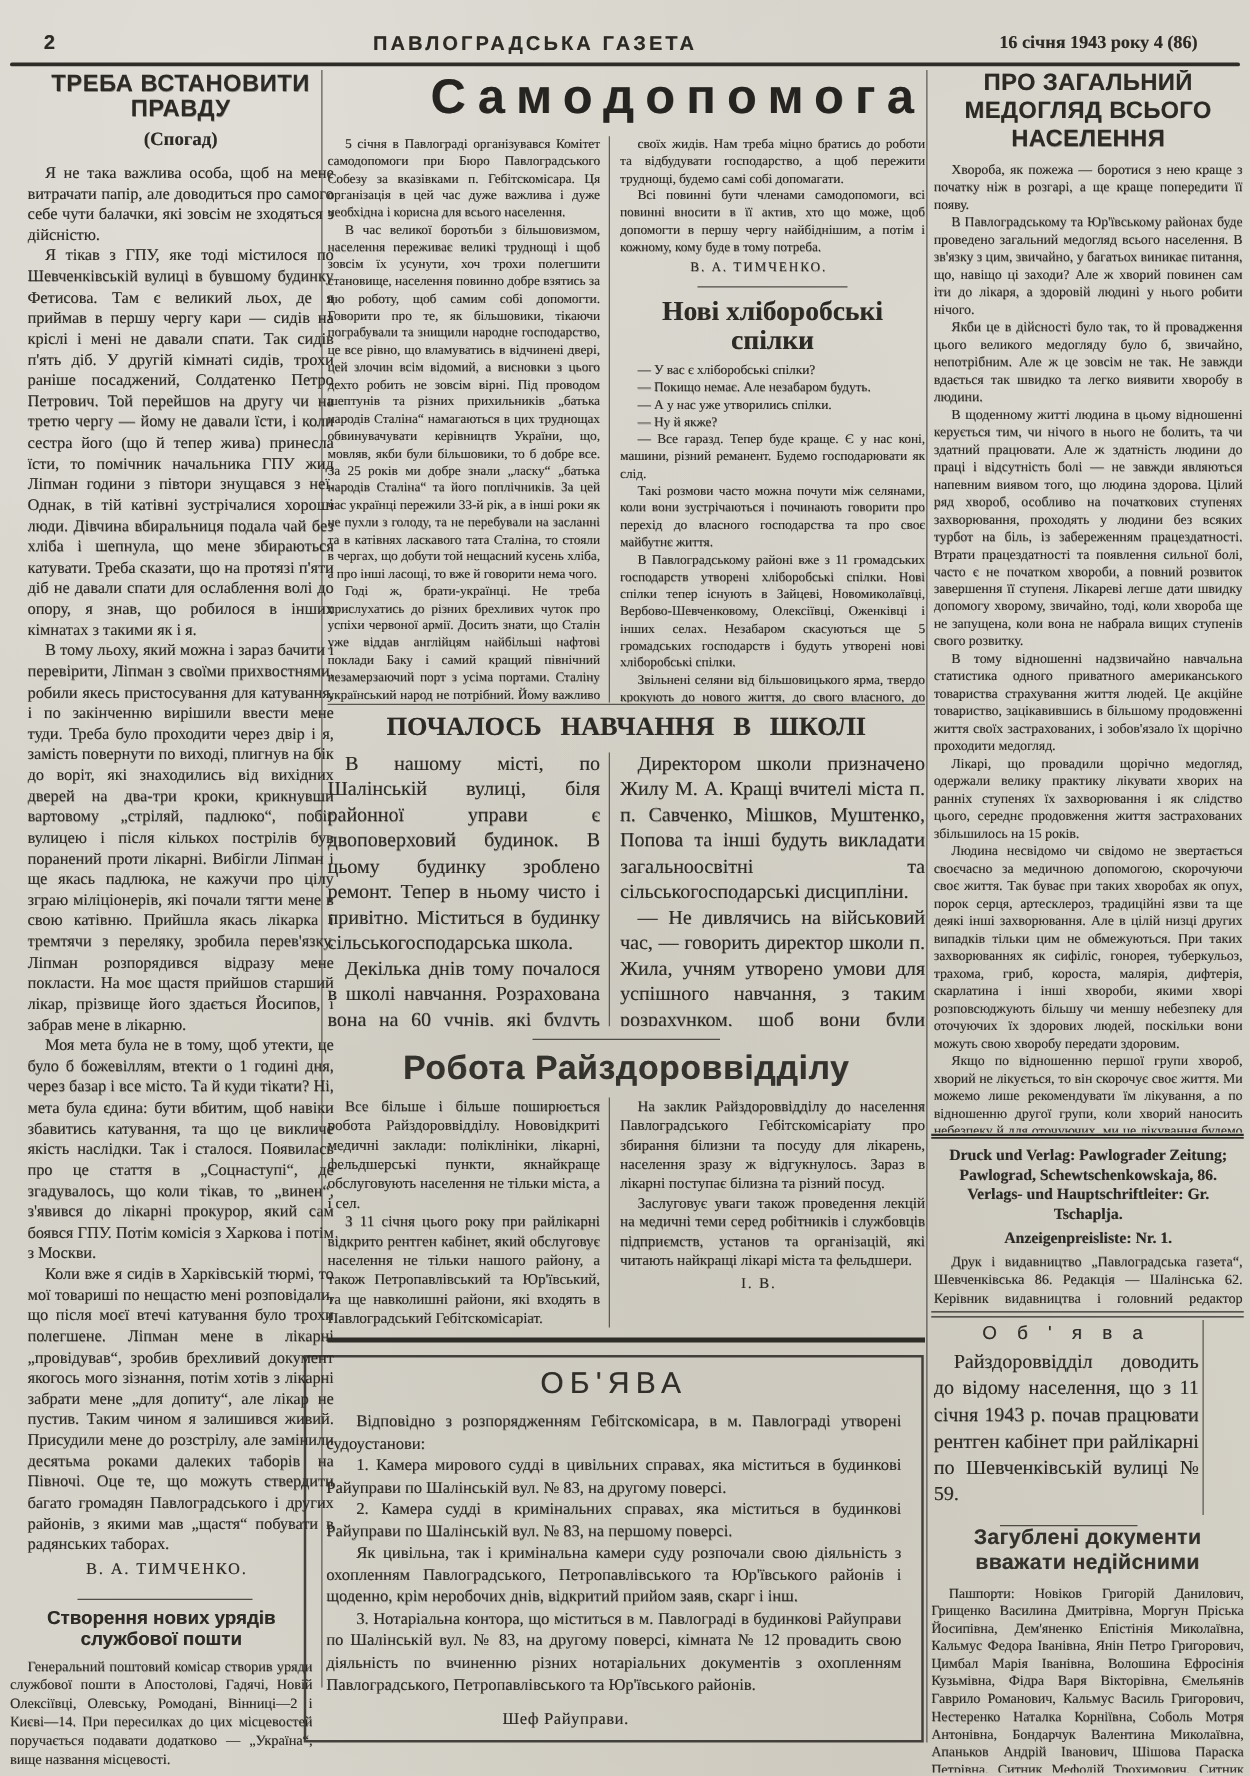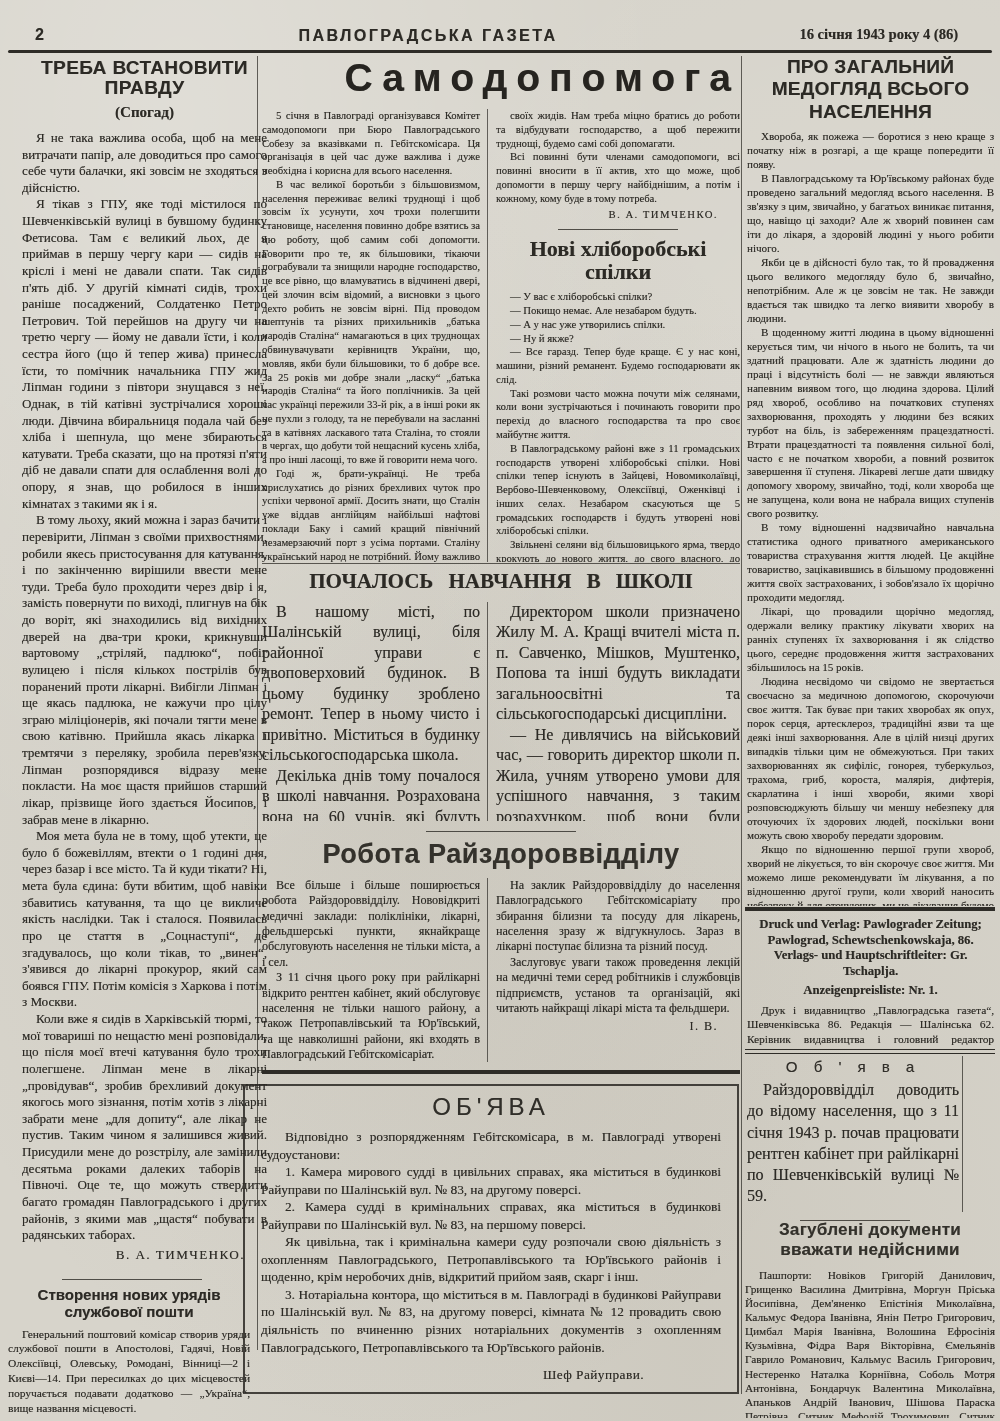--- a/index.html
+++ b/index.html
@@ -23,21 +23,21 @@
   #hdr .pgnum{ position:absolute; left:35px; top:4px; font:bold 16px "Liberation Sans",sans-serif; }
   #hdr .mast{ position:absolute; left:0; width:856px; text-align:center; top:5px;
     font:bold 16px "Liberation Sans",sans-serif; letter-spacing:2.5px; }
   #hdr .date{ position:absolute; right:42px; top:4px; font:bold 14.5px "Liberation Serif",serif; }
   #hdr-rule{ position:absolute; left:8px; top:50px; width:984px; height:3px; background:#2e2c27; border-radius:2px; }
   
   .vrule{ position:absolute; width:1px; background:rgba(45,43,38,0.72); }
   .divider{ height:1px; background:rgba(45,43,38,0.8); margin:7px auto; }
   
   p{ text-indent:14px; text-align:justify; }
-  .sig{ text-align:right; letter-spacing:1.5px; padding-right:22px; margin-top:3px; }
+  .sig{ text-align:center; letter-spacing:1.5px; padding-right:22px; margin-top:3px; }
   section{ overflow:hidden; position:absolute; }
   
   #memoir{ left:10px; top:58px; width:245px; height:1208px; font-size:13px; line-height:1.28;margin-left:12px; }
   #memoir h1{ font:bold 19px "Liberation Sans",sans-serif; text-align:center; letter-spacing:0.4px; line-height:1.05; }
   #memoir .sub{ text-align:center; font:bold 15px "Liberation Serif",serif; margin:6px 0 9px; }
   #post-div{ position:absolute; left:62px; top:1272px; width:140px; }
   #post{ left:8px; top:1286px; width:242px; height:130px; font-size:11.4px; line-height:1.3; }
   #post h2{ font:bold 15px "Liberation Sans",sans-serif; text-align:center; line-height:1.15; margin-bottom:6px; }
   
   #selfhelp{ left:262px; top:56px; width:478px; height:506px; }

